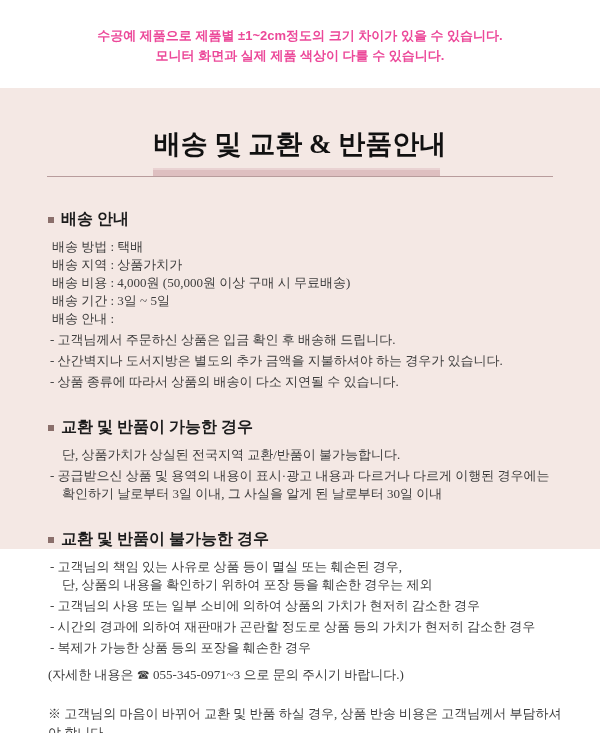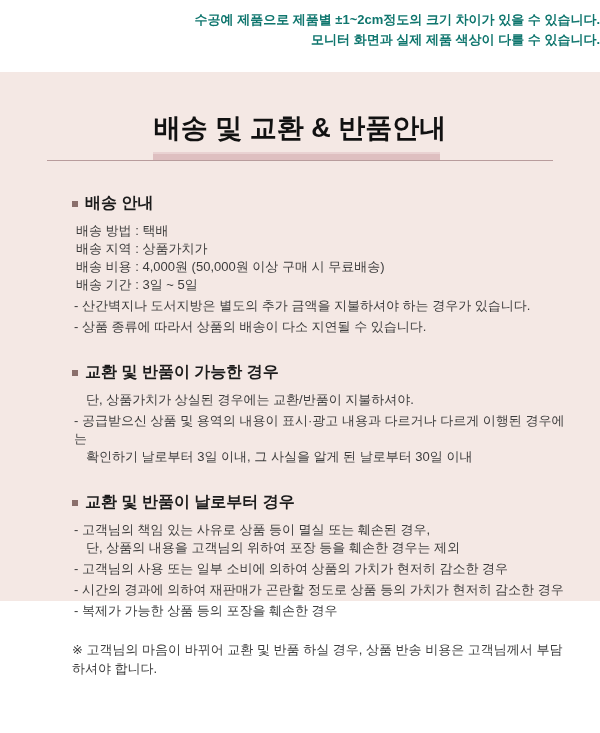--- a/index.html
+++ b/index.html
@@ -10,45 +10,45 @@
     --text:#3c3c3c;
     --heading:#1c1c1c;
   }
   html,body{margin:0;padding:0;}
   body{
     width:600px;height:733px;overflow:hidden;background:#ffffff;
     font-family:"Liberation Sans","DejaVu Sans",sans-serif;
     color:var(--text);
   }
   .notice{
-    padding-top:10px;text-align:right;font-size:13px;line-height:20px;
-    font-weight:600;color:#0f766e;
+    padding-top:10px;text-align:center;font-size:13px;line-height:20px;
+    font-weight:600;color:#ec4899;margin-top:16px;
   }
   .panel{
-    margin-top:22px;background:var(--panel-bg);height:529px;box-sizing:border-box;
+    margin-top:22px;background:var(--panel-bg);height:461px;box-sizing:border-box;font-family:Liberation Serif, serif;
   }
   .panel-title{
     padding-top:38px;text-align:center;font-size:27px;font-weight:bold;
     color:#111111;letter-spacing:0px;
   }
   .title-underline{
     position:relative;width:506px;height:11px;margin:6px auto 0 auto;
   }
   .title-underline .thin-line{
     position:absolute;left:0;right:0;bottom:2px;height:1px;background:var(--divider);
   }
   .title-underline .thick-bar{
     position:absolute;left:106px;width:287px;top:0;height:8px;
     background:var(--accent-bar);
     border-top:2px solid #e9d2d2;box-sizing:border-box;
   }
   .content{
     padding:30px 28px 0 48px;font-size:13px;
   }
-  .section{margin-bottom:26px;margin-left:24px;}
+  .section{margin-bottom:26px;}
   .section-heading{
     display:flex;align-items:center;font-size:16px;font-weight:bold;
     color:var(--heading);margin-bottom:8px;
   }
   .bullet{
     width:6px;height:6px;background:var(--bullet);margin-right:7px;margin-top:1px;
     flex:0 0 auto;
   }
   .info-line{line-height:18px;padding-left:4px;}
   .dash-line{line-height:18px;padding-left:2px;margin-top:3px;}
@@ -80,44 +80,47 @@
 
       <div class="section">
         <div class="section-heading">
           <span class="bullet"></span>
           <span>배송 안내</span>
         </div>
         <div class="info-line">배송 방법 : 택배</div>
         <div class="info-line">배송 지역 : 상품가치가</div>
         <div class="info-line">배송 비용 : 4,000원 (50,000원 이상 구매 시 무료배송)</div>
         <div class="info-line">배송 기간 : 3일 ~ 5일</div>
+        <div class="info-line">배송 안내 :</div>
+        <div class="dash-line">- 고객님께서 주문하신 상품은 입금 확인 후 배송해 드립니다.</div>
         <div class="dash-line">- 산간벽지나 도서지방은 별도의 추가 금액을 지불하셔야 하는 경우가 있습니다.</div>
         <div class="dash-line">- 상품 종류에 따라서 상품의 배송이 다소 지연될 수 있습니다.</div>
       </div>
 
       <div class="section">
         <div class="section-heading">
           <span class="bullet"></span>
           <span>교환 및 반품이 가능한 경우</span>
         </div>
-        <div class="sub-line">단, 상품가치가 상실된 경우에는 교환/반품이 지불하셔야.</div>
+        <div class="sub-line">단, 상품가치가 상실된 전국지역 교환/반품이 불가능합니다.</div>
         <div class="dash-line">- 공급받으신 상품 및 용역의 내용이 표시·광고 내용과 다르거나 다르게 이행된 경우에는</div>
         <div class="sub-line">확인하기 날로부터 3일 이내, 그 사실을 알게 된 날로부터 30일 이내</div>
       </div>
 
       <div class="section">
         <div class="section-heading">
           <span class="bullet"></span>
-          <span>교환 및 반품이 날로부터 경우</span>
+          <span>교환 및 반품이 불가능한 경우</span>
         </div>
         <div class="dash-line">- 고객님의 책임 있는 사유로 상품 등이 멸실 또는 훼손된 경우,</div>
-        <div class="sub-line">단, 상품의 내용을 고객님의 위하여 포장 등을 훼손한 경우는 제외</div>
+        <div class="sub-line">단, 상품의 내용을 확인하기 위하여 포장 등을 훼손한 경우는 제외</div>
         <div class="dash-line">- 고객님의 사용 또는 일부 소비에 의하여 상품의 가치가 현저히 감소한 경우</div>
         <div class="dash-line">- 시간의 경과에 의하여 재판매가 곤란할 정도로 상품 등의 가치가 현저히 감소한 경우</div>
         <div class="dash-line">- 복제가 가능한 상품 등의 포장을 훼손한 경우</div>
+        <div class="contact-line">(자세한 내용은 ☎ 055-345-0971~3 으로 문의 주시기 바랍니다.)</div>
 
         <div class="footnote">
           <div class="main">※ 고객님의 마음이 바뀌어 교환 및 반품 하실 경우, 상품 반송 비용은 고객님께서 부담하셔야 합니다.</div>
 
         </div>
       </div>
 
     </div>
   </div>
 </div>

